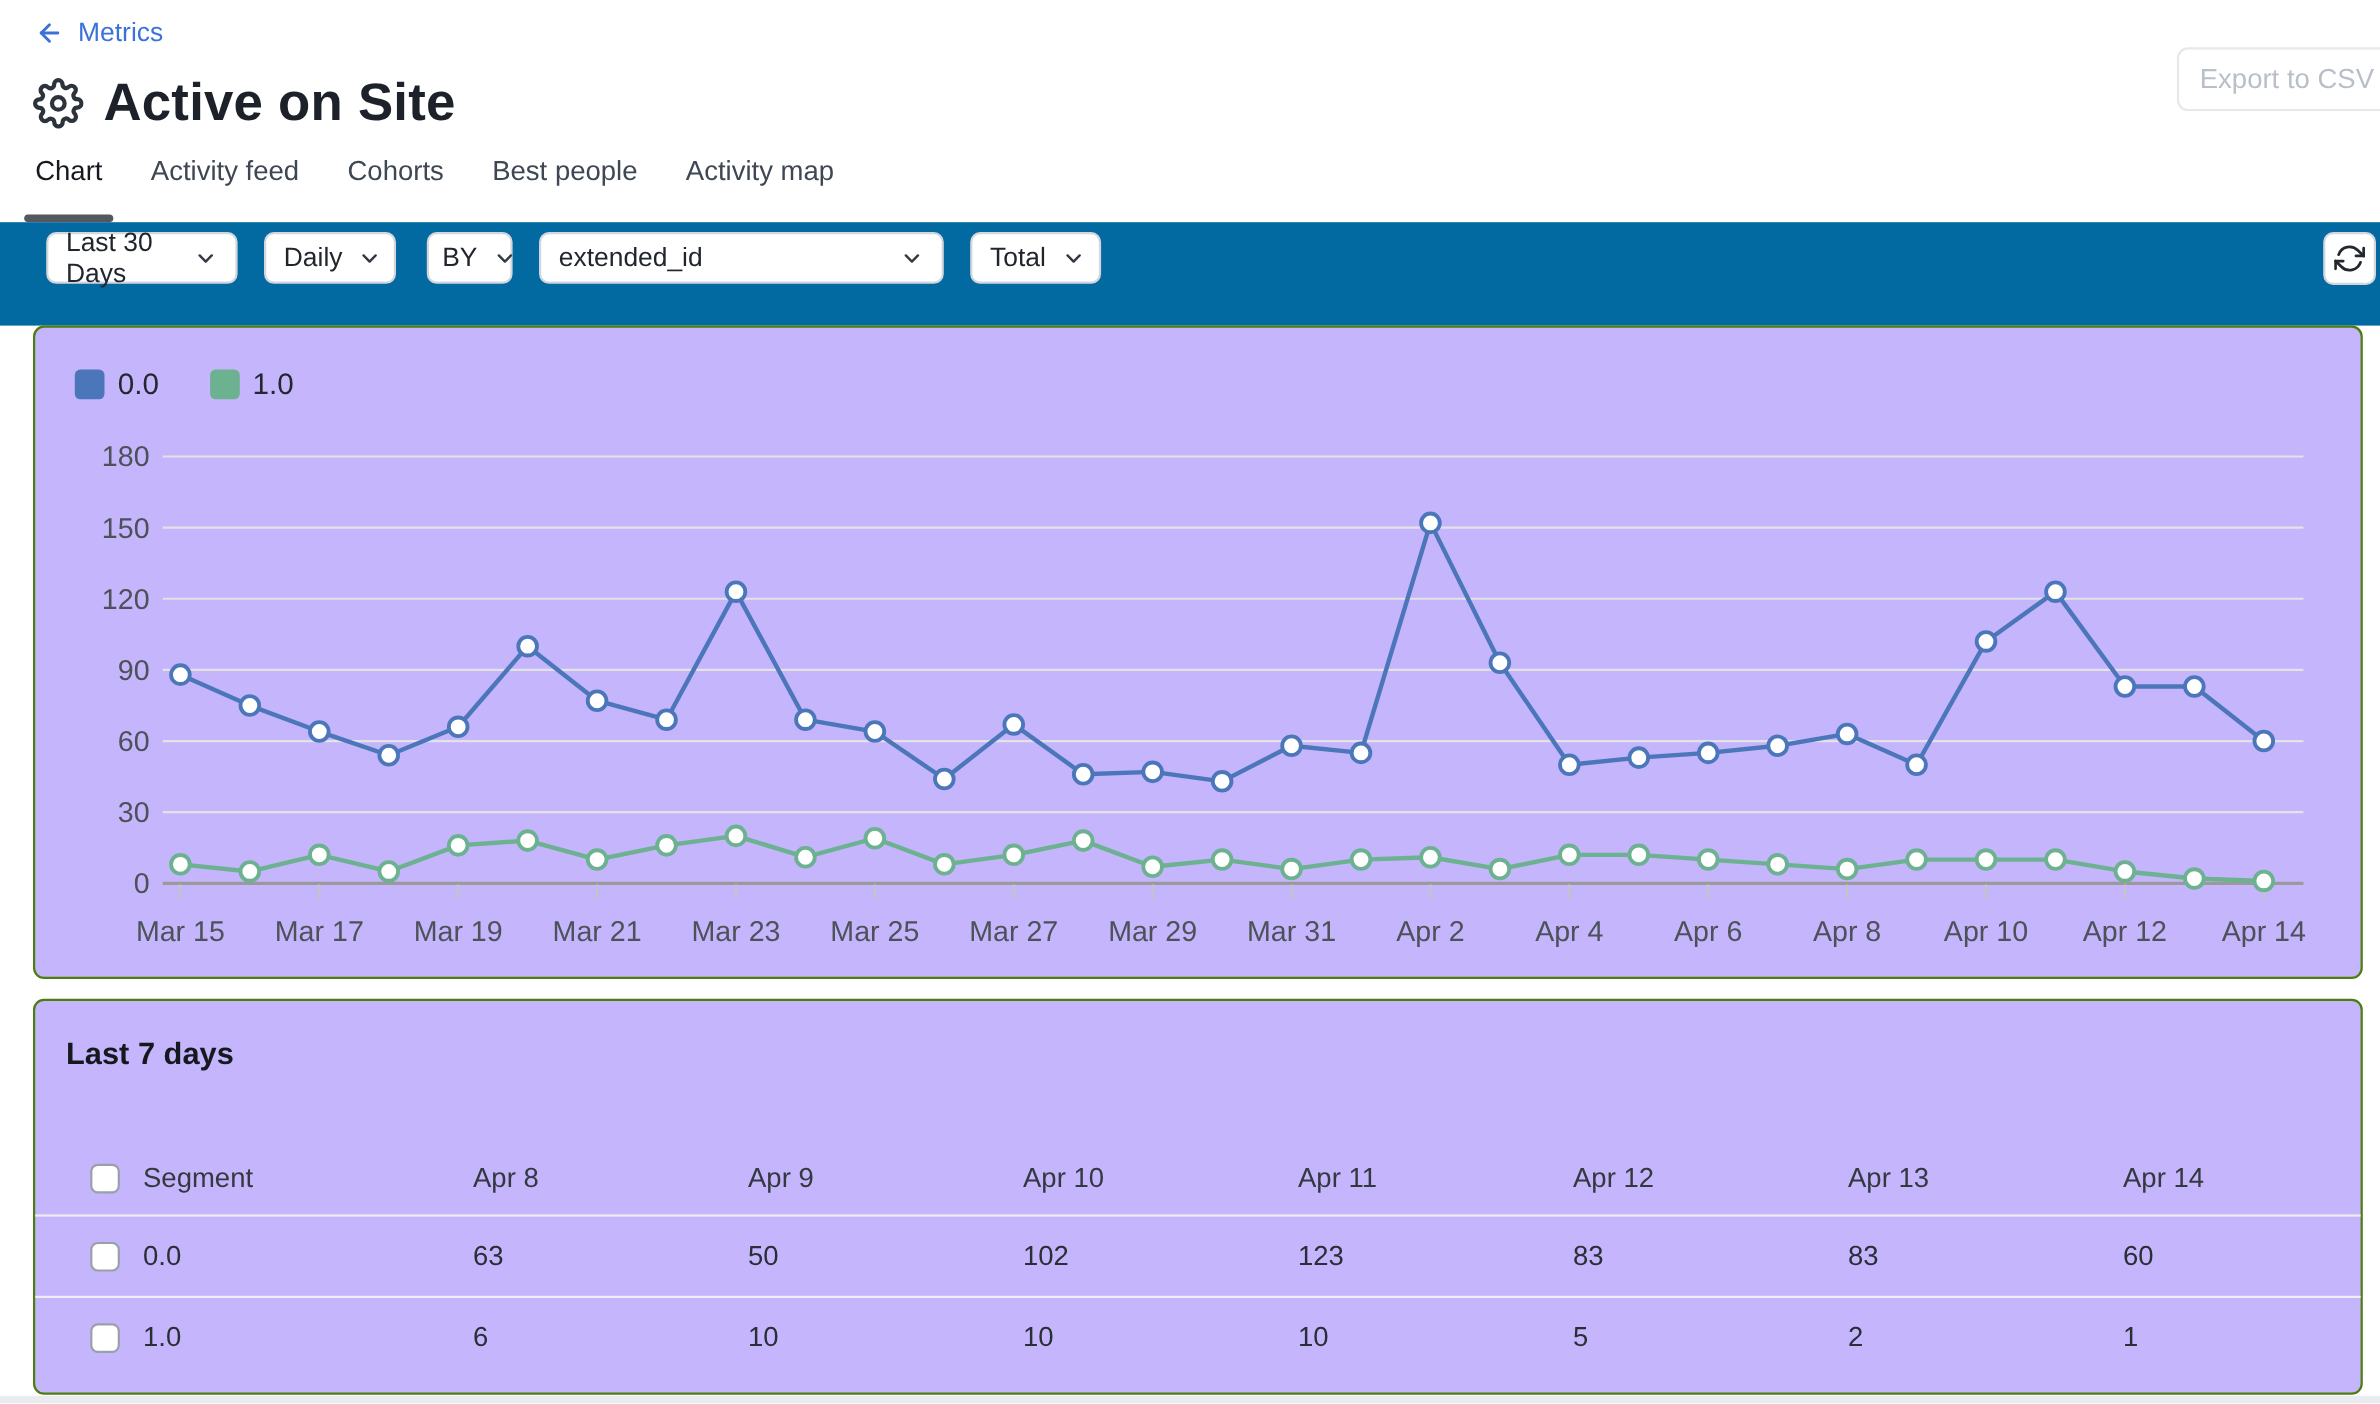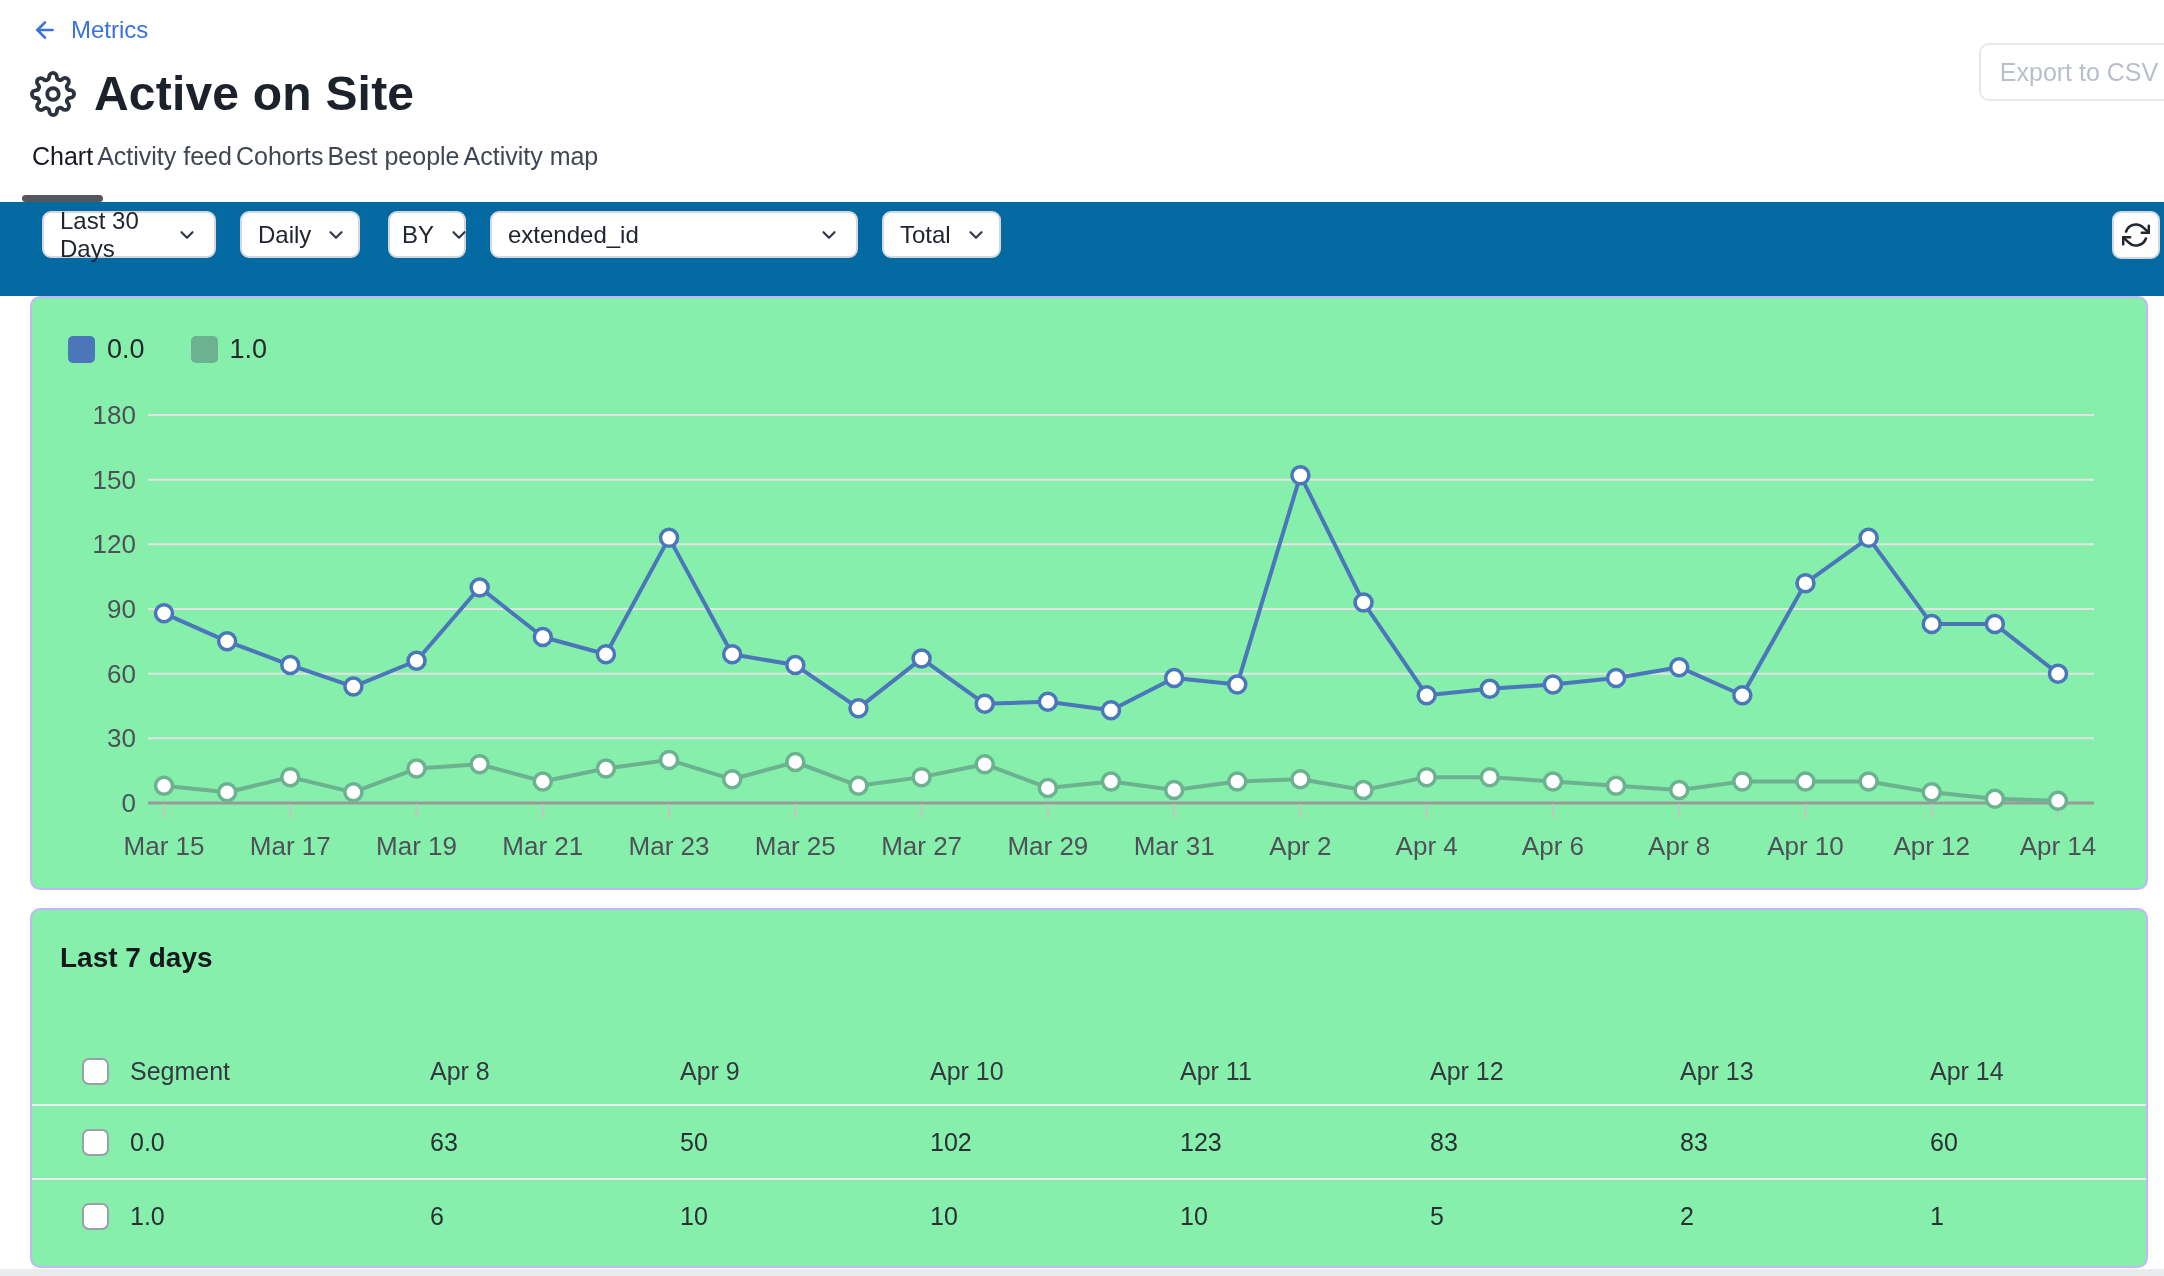--- a/index.html
+++ b/index.html
@@ -26,21 +26,21 @@
   }
   .title-row {
     position:absolute; left:30px; top:66px;
     display:flex; align-items:center; gap:18px;
   }
   .gear { width:46px; height:46px; stroke:#2d333d; }
   .page-title { font-size:48px; font-weight:600; color:#1d2129; letter-spacing:.2px; }
   
   .tabs {
     position:absolute; left:30px; top:142px; height:60px;
-    display:flex; align-items:flex-start;
+    display:flex; gap:40px; align-items:flex-start;
   }
   .tab {
     position:relative; font-size:25px; color:#3f4753; height:60px;
     padding:0 2px; cursor:pointer;
   }
   .tab.active { color:#15181f; font-weight:500; }
   .tab.active::after {
     content:""; position:absolute; left:-8px; right:-8px; bottom:0;
     height:7px; background:#54575e; border-radius:4px;
   }
@@ -63,21 +63,21 @@
   .dd-total    { left:882px; width:119px; }
   .refresh-btn {
     position:absolute; left:2112px; top:9px; width:48px; height:48px;
     background:#ffffff; border:2px solid #d3d7dd; border-radius:9px;
     display:flex; align-items:center; justify-content:center; cursor:pointer;
   }
   .refresh-btn svg { stroke:#23272e; }
   
   .card {
     position:absolute; left:30px; width:2118px;
-    background:#86efac; border:2px solid #c4b5fd; border-radius:10px;
+    background:#c4b5fd; border:2px solid #4d7c0f; border-radius:10px;
   }
   .chart-card { top:296px; height:594px; }
   .table-card { top:908px; height:360px; }
   
   .legend {
     position:absolute; left:36px; top:36px;
     display:flex; align-items:center; gap:46px;
   }
   .legend-item { display:flex; align-items:center; gap:12px; cursor:pointer; }
   .legend-swatch { width:27px; height:27px; border-radius:5px; display:inline-block; }

